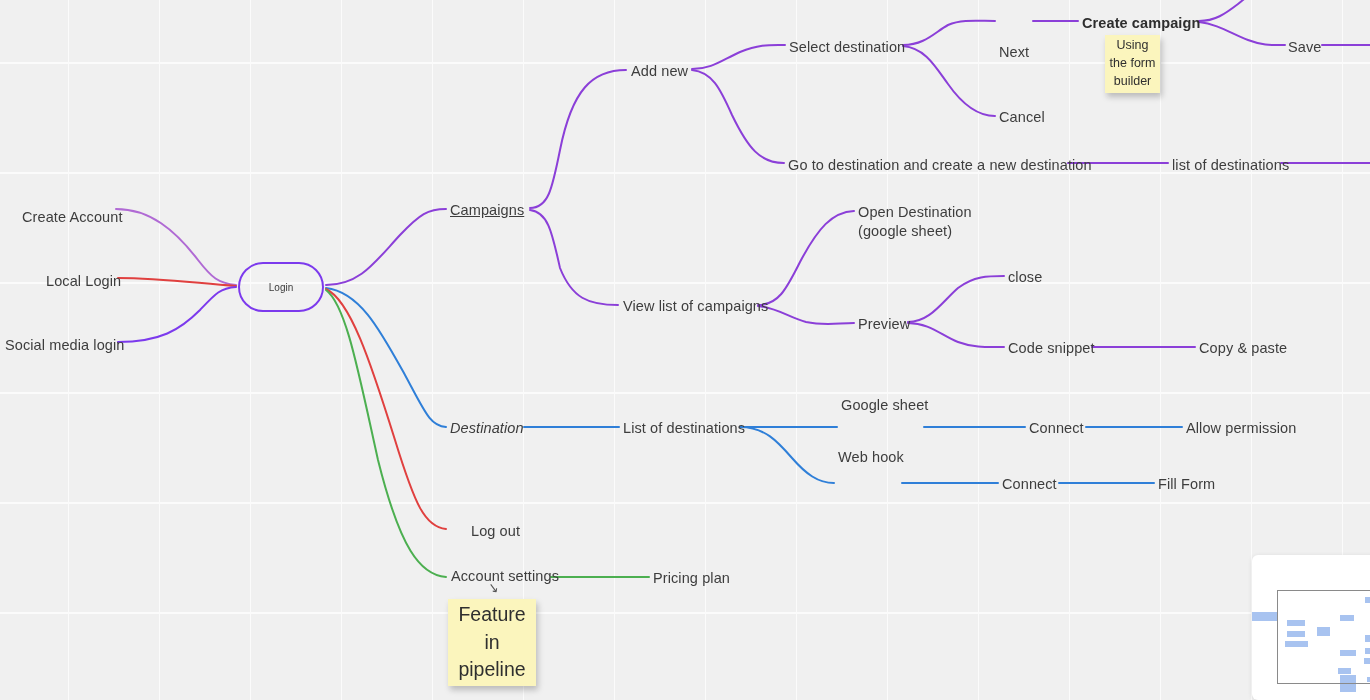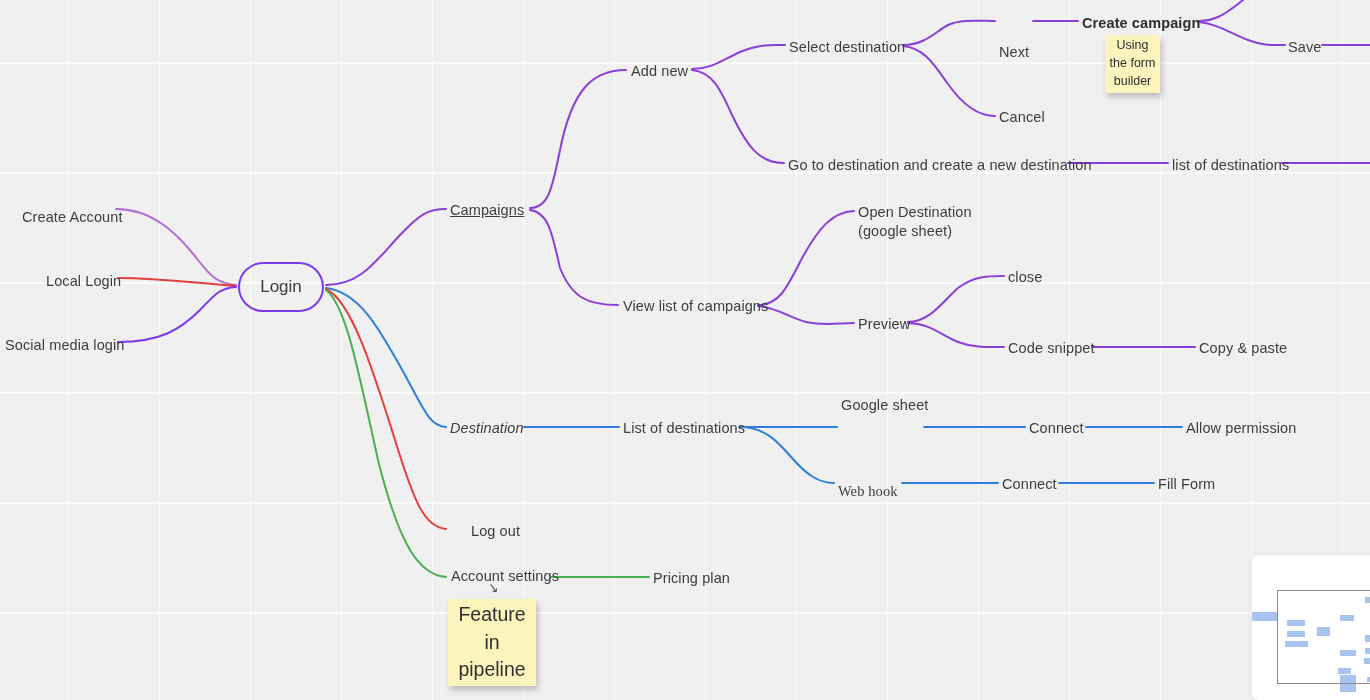--- a/index.html
+++ b/index.html
@@ -37,21 +37,21 @@
   .node.bold { font-weight: bold; color: #2e2e2e; }
   .node.two-line { line-height: 18.5px; }
   .root-node {
     position: absolute;
     border: 2px solid #7c3aed;
     border-radius: 40px;
     background: rgba(255,255,255,0.12);
     display: flex;
     align-items: center;
     justify-content: center;
-    font-size: 17px;
+    font-size: 10px;
     color: #3d3d3d;
   }
   .sticky {
     position: absolute;
     background: #fbf5bd;
     color: #2f2f2f;
     text-align: center;
     box-shadow: 2px 4px 6px rgba(0,0,0,0.22);
     display: flex;
     flex-direction: column;
@@ -146,21 +146,21 @@
 (google sheet)</div>
       <div class="node" style="left: 858px; top: 315px;">Preview</div>
       <div class="node" style="left: 1008px; top: 268px;">close</div>
       <div class="node" style="left: 1008px; top: 339px;">Code snippet</div>
       <div class="node" style="left: 1199px; top: 339px;">Copy &amp; paste</div>
       <div class="node" style="left: 450px; top: 419px; font-style: italic;">Destination</div>
       <div class="node" style="left: 623px; top: 419px;">List of destinations</div>
       <div class="node" style="left: 841px; top: 396px;">Google sheet</div>
       <div class="node" style="left: 1029px; top: 419px;">Connect</div>
       <div class="node" style="left: 1186px; top: 419px;">Allow permission</div>
-      <div class="node" style="left: 838px; top: 482px; font-family: Liberation Serif, serif;">Web hook</div>
+      <div class="node" style="left: 838px; top: 448px;">Web hook</div>
       <div class="node" style="left: 1002px; top: 475px;">Connect</div>
       <div class="node" style="left: 1158px; top: 475px;">Fill Form</div>
       <div class="node" style="left: 451px; top: 522px; margin-left: 20px;">Log out</div>
       <div class="node" style="left: 451px; top: 567px;">Account settings</div>
       <div class="node" style="left: 653px; top: 569px;">Pricing plan</div>
     </div>
   <div id="sticky-layer">
       <div class="sticky small" style="left: 1105px; top: 35px; width: 55px; height: 58px;">
         <span>Using</span>
         <span>the form</span>

